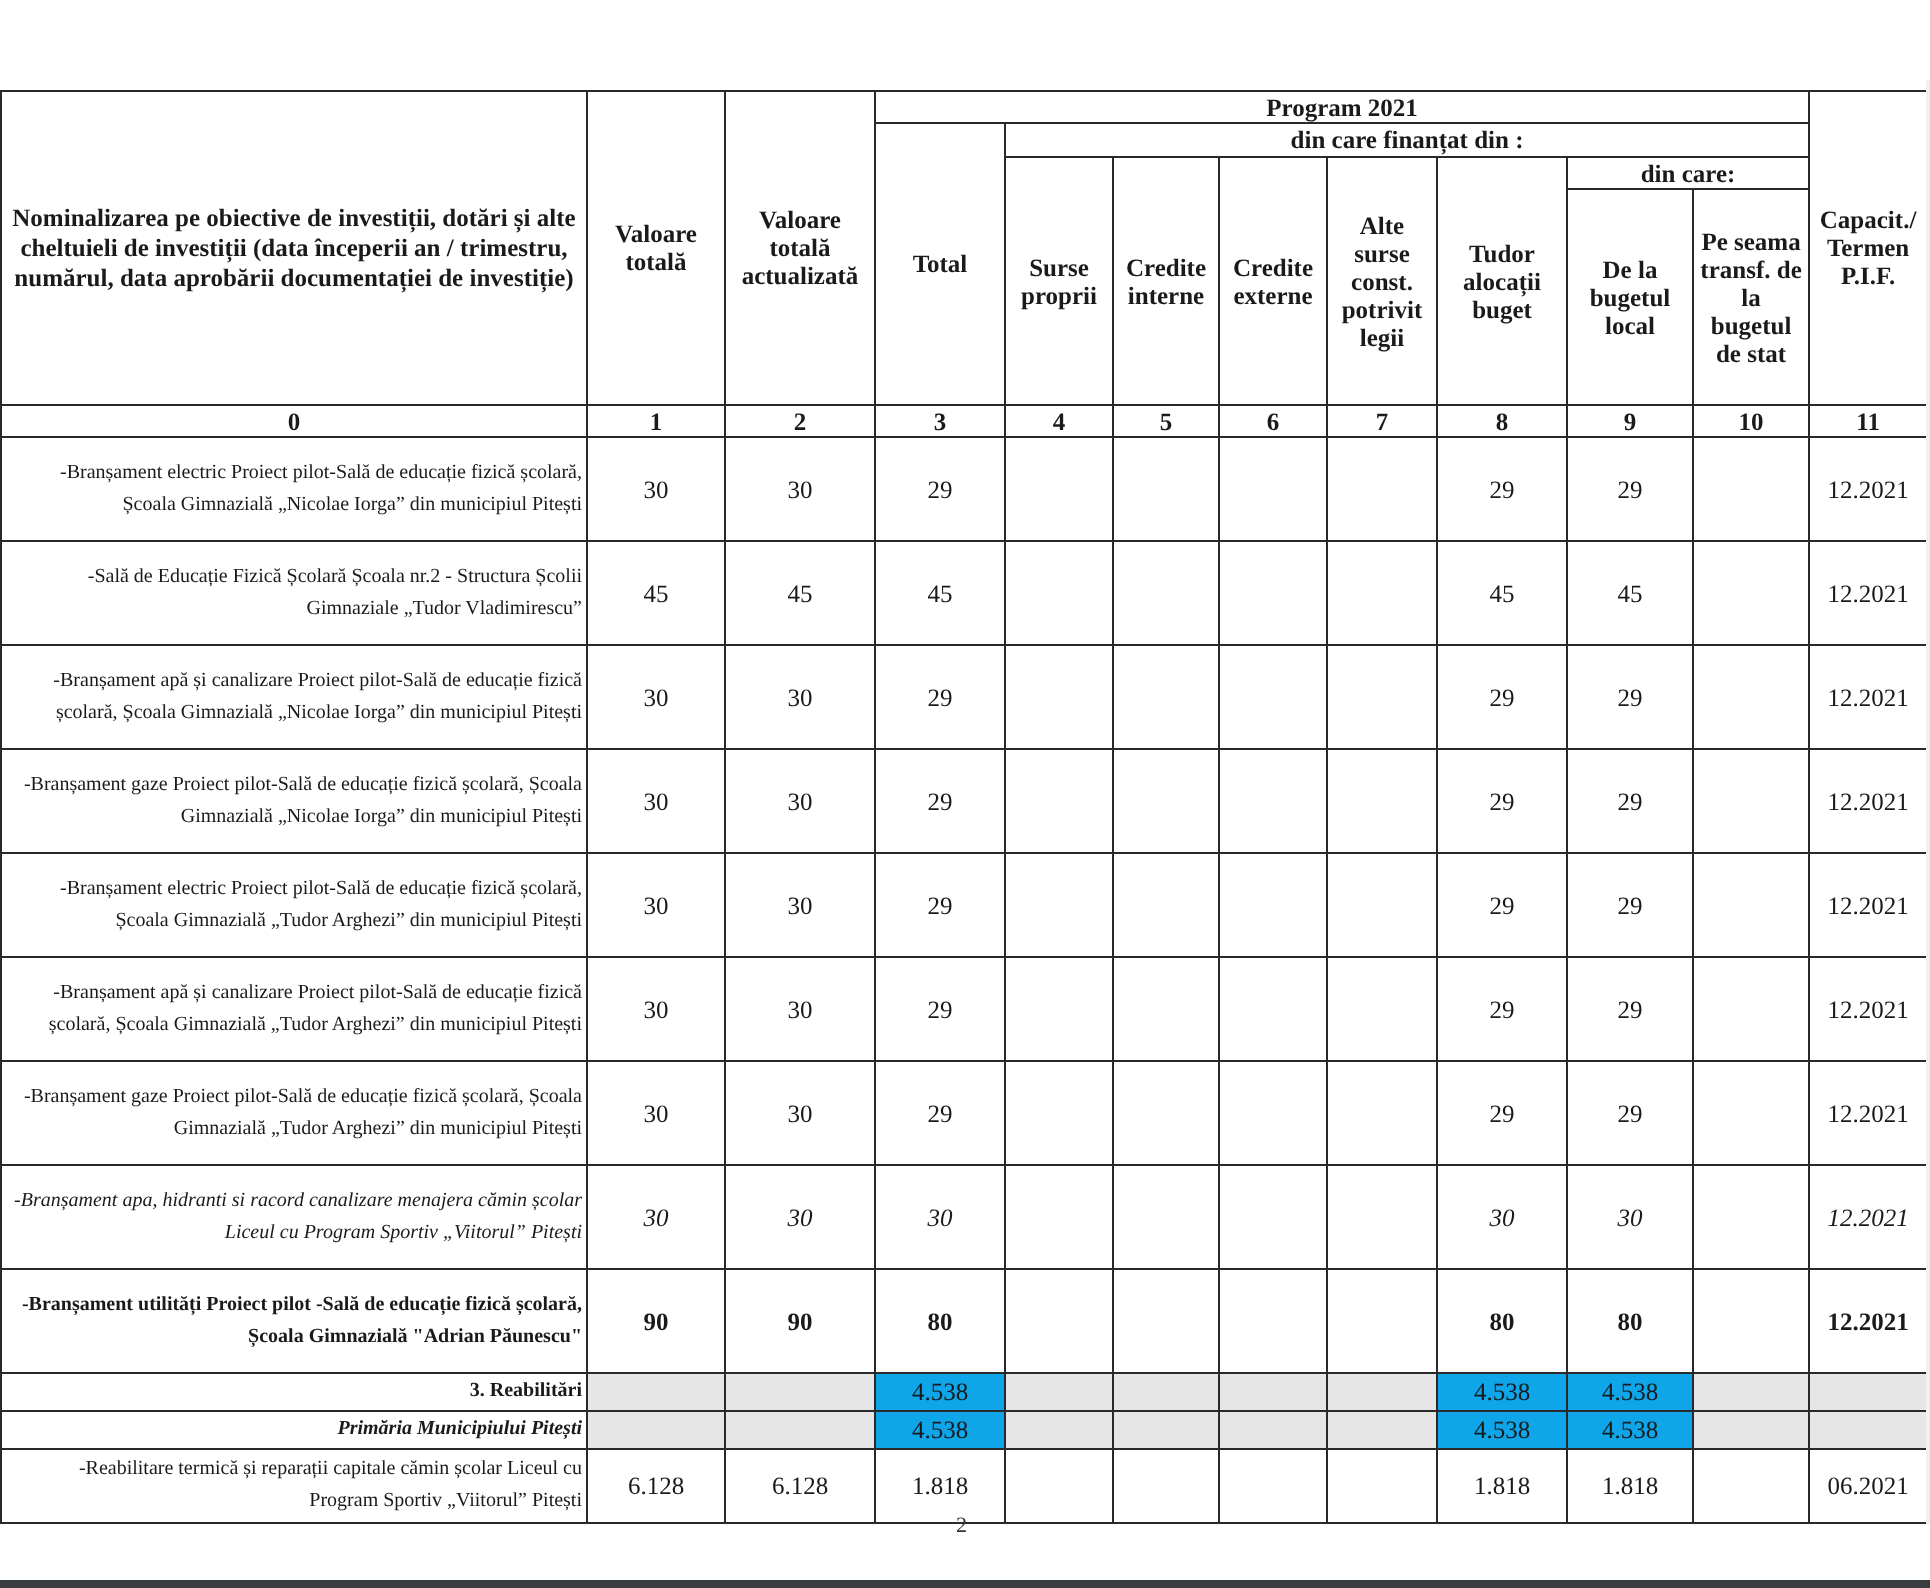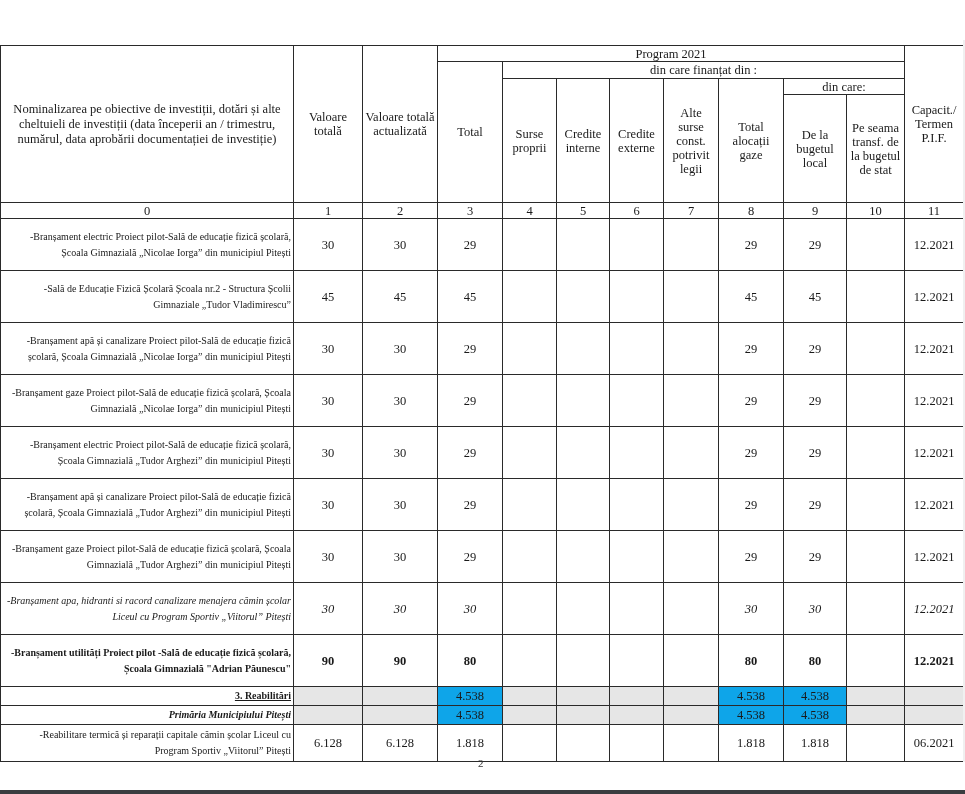--- a/index.html
+++ b/index.html
@@ -2,29 +2,29 @@
 <html><head>
 <meta charset="utf-8">
 <style>
   html, body { margin:0; padding:0; background:#ffffff; }
   body { width:965px; height:794px; position:relative; overflow:hidden;
          font-family:"Liberation Serif", "DejaVu Serif", serif; color:#1a1a1a; }
   .sheet { position:absolute; left:0; top:45px; width:965px; }
   table { border-collapse:collapse; table-layout:fixed; width:963px; }
   td, th { border:1px solid #2a2a2a; padding:0 2px; font-size:12.5px; line-height:14px;
            vertical-align:middle; text-align:center; overflow:hidden; }
-  th { font-weight:normal; }
+  th { font-weight:bold; }
   .hdr-nom { font-size:12.5px; line-height:15px;text-align:center; }
   .idx th { height:15px; font-size:12.5px; line-height:14px; }
   td.desc { text-align:right; padding:1px 2px; font-size:10px; line-height:16px; }
   td.num { font-size:12.5px; }
   tr.shade td { background:#e6e6e6; }
   tr.shade td.desc { background:#ffffff; }
   tr.shade td.val { background:#0ea5e9; }
-  .bold { font-weight:bold;text-decoration:underline; }
+  .bold { font-weight:bold; }
   .italicbold { font-weight:bold; font-style:italic; }
   .pageno { position:absolute; left:478px; top:757px; font-size:11px; color:#333; }
   .bottom-bar { position:absolute; left:0; top:790px; width:965px; height:4px; background:#3a3d40; }
   .right-edge { position:absolute; left:963px; top:40px; width:2px; height:722px; background:#f0f0f0; }
 </style>
 </head>
 <body>
 
 <div class="sheet">
   <table>
@@ -52,21 +52,21 @@
       </tr>
       <tr style="height:17px">
         <th rowspan="3">Total</th>
         <th colspan="7">din care finanțat din :</th>
       </tr>
       <tr style="height:16px">
         <th rowspan="2">Surse proprii</th>
         <th rowspan="2">Credite interne</th>
         <th rowspan="2">Credite externe</th>
         <th rowspan="2">Alte surse const. potrivit legii</th>
-        <th rowspan="2">Total alocații gaze</th>
+        <th rowspan="2">Tudor alocații buget</th>
         <th colspan="2">din care:</th>
       </tr>
       <tr style="height:108px">
         <th>De la bugetul local</th>
         <th>Pe seama transf. de la bugetul de stat</th>
       </tr>
       <tr class="idx">
         <th>0</th>
         <th>1</th>
         <th>2</th>

